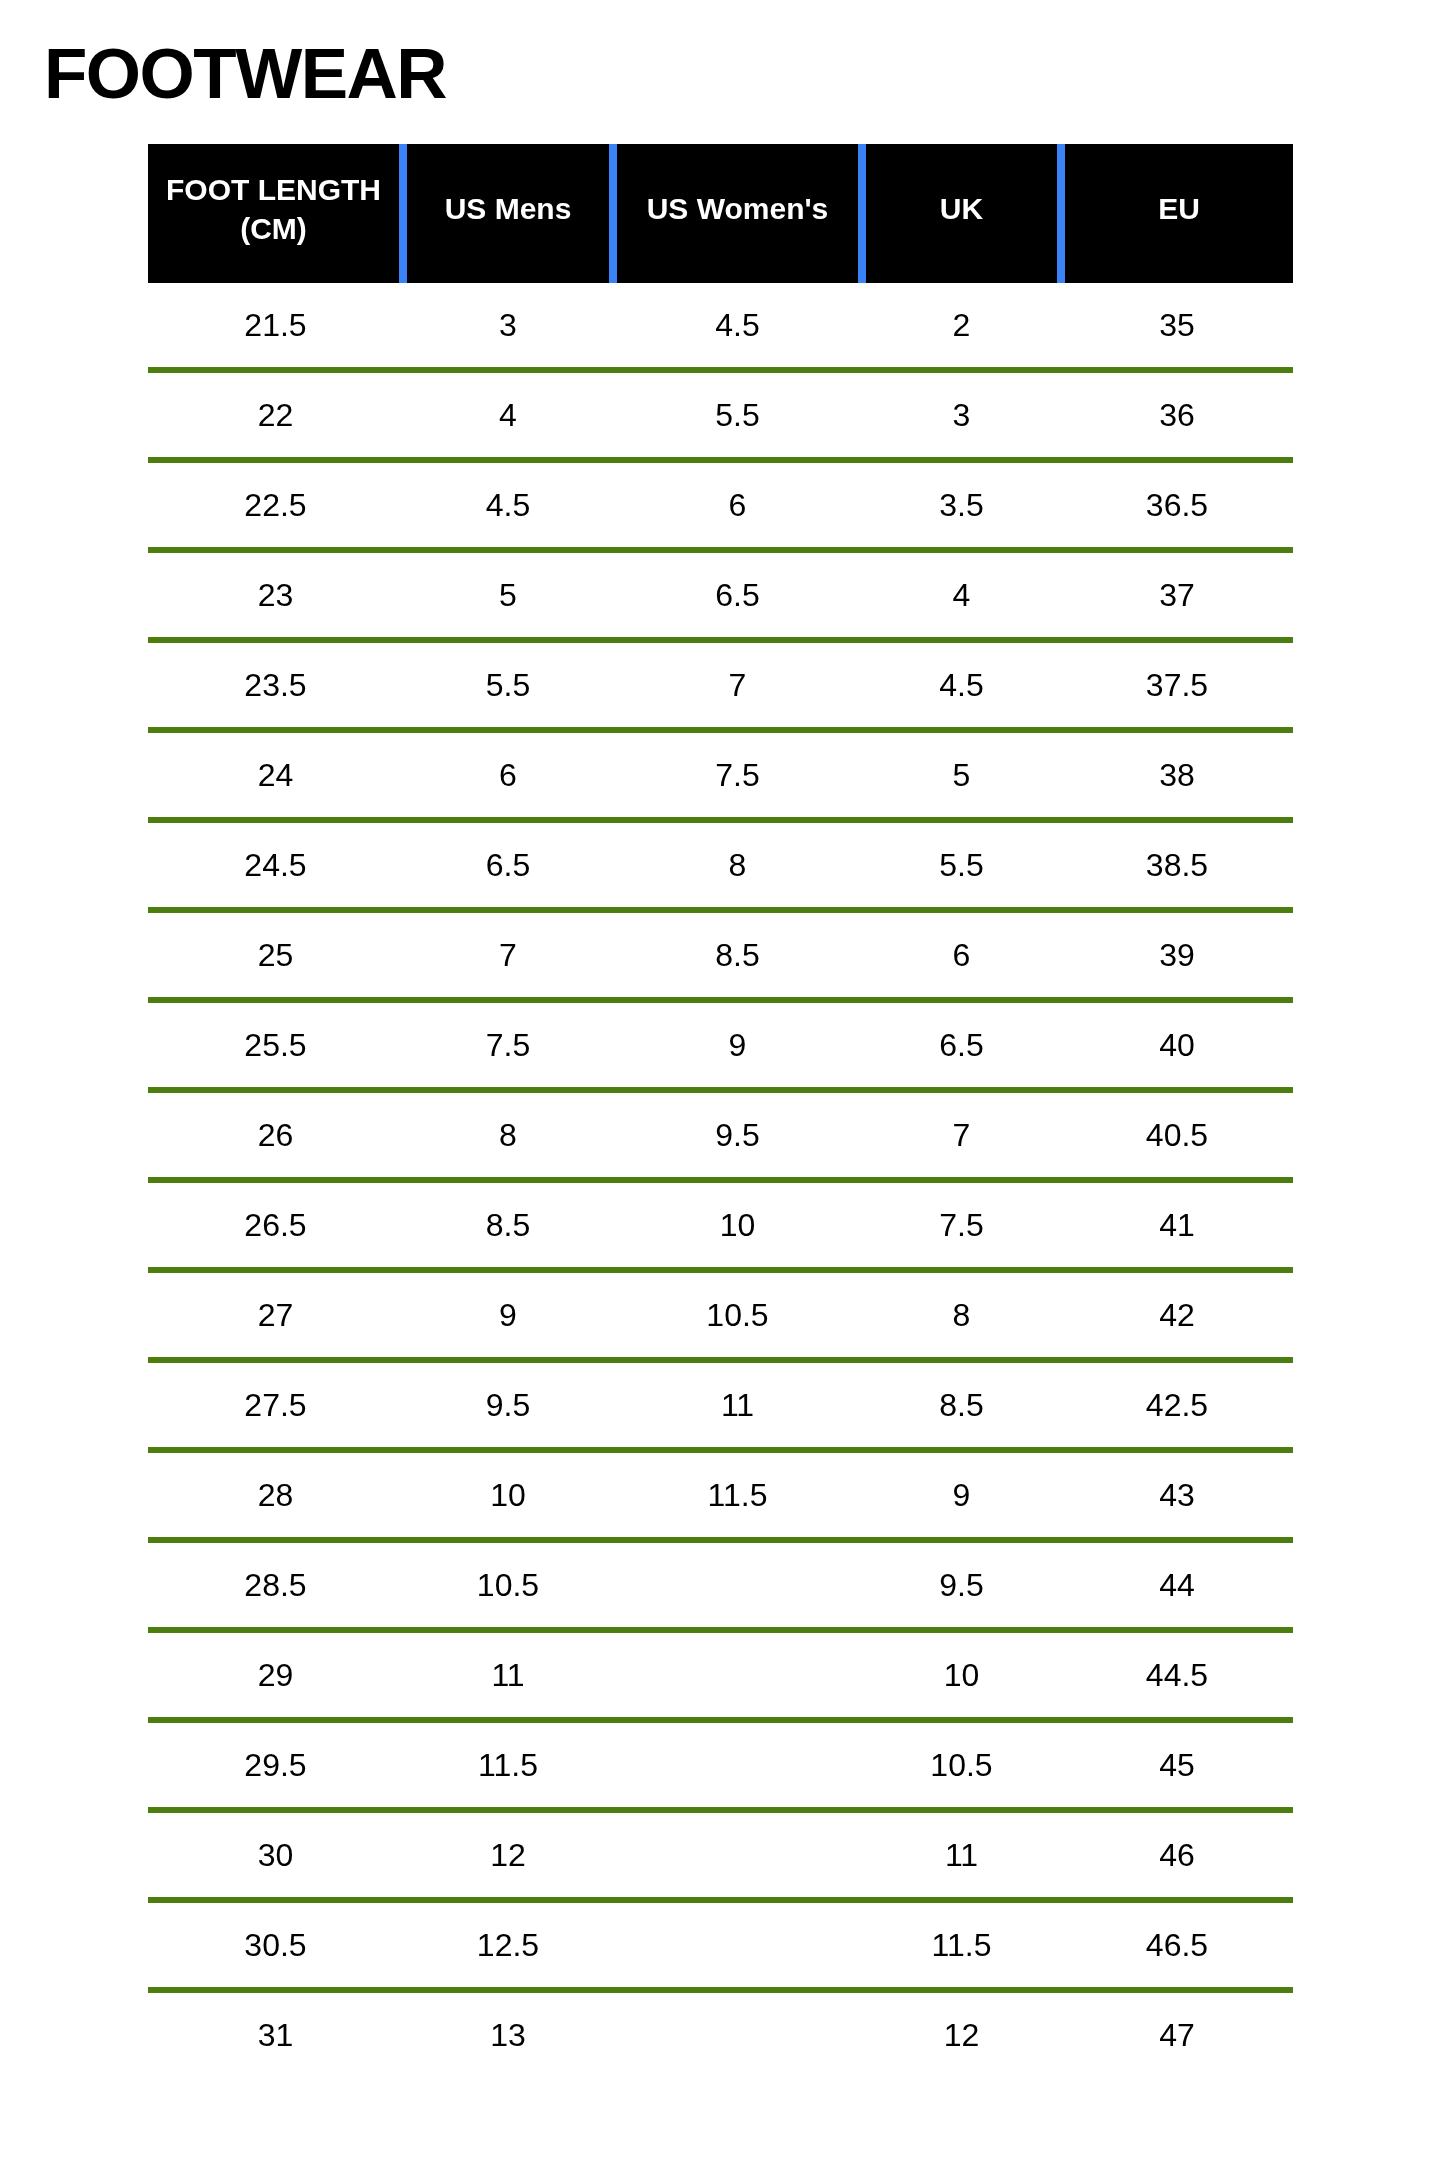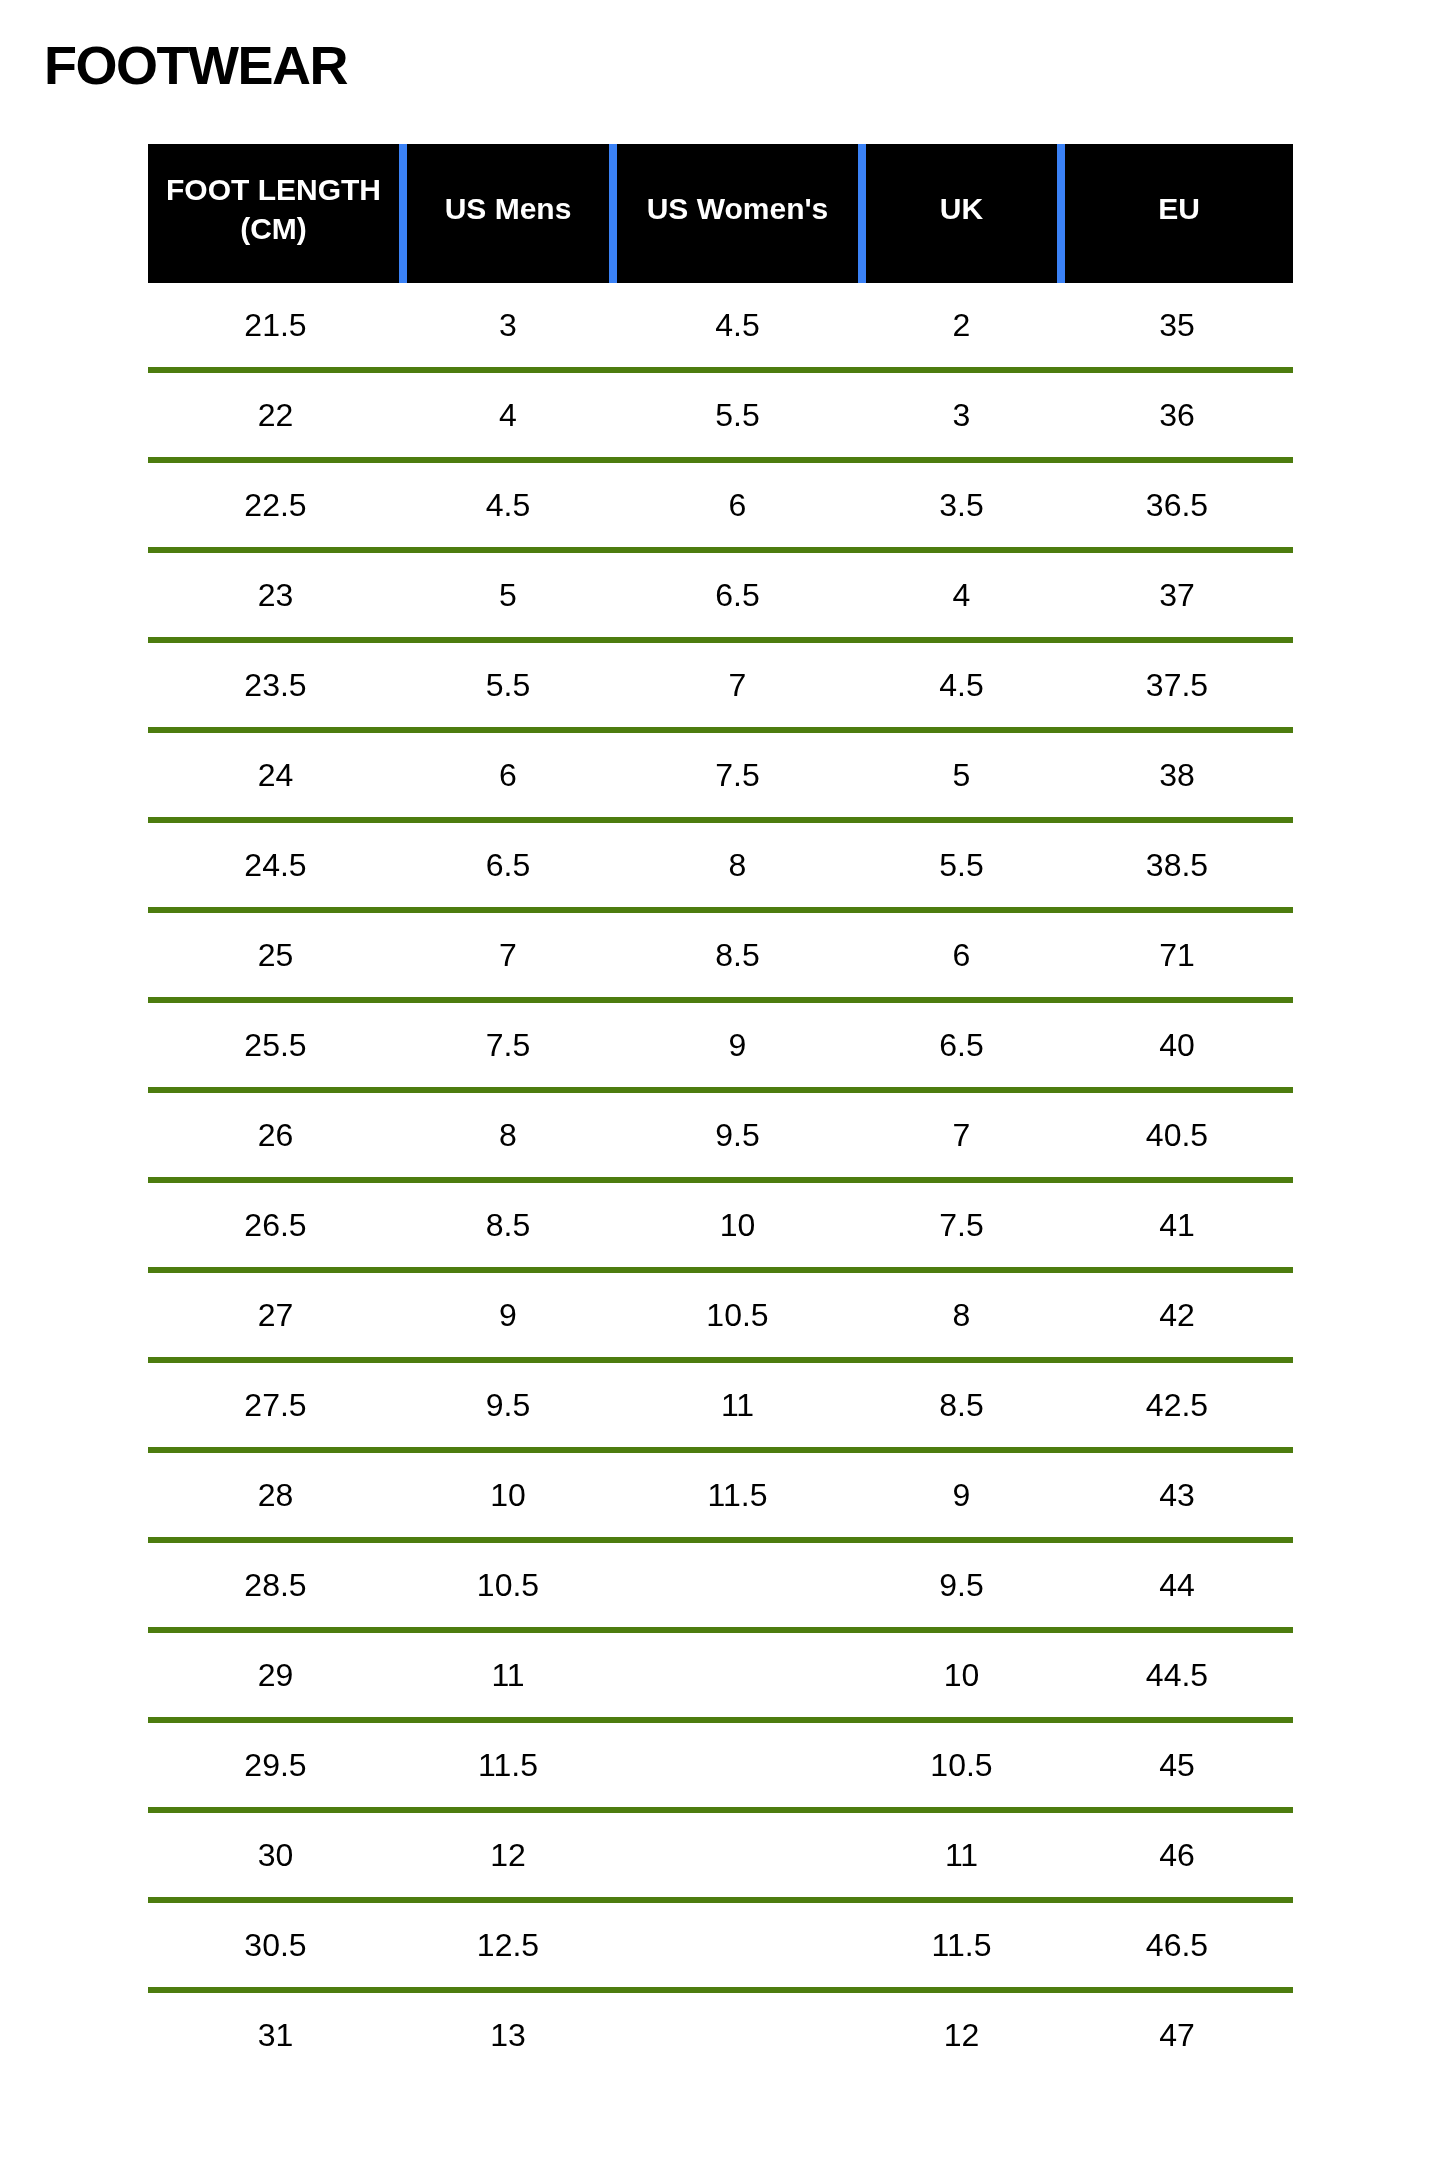--- a/index.html
+++ b/index.html
@@ -9,21 +9,21 @@
     background: #ffffff;
     position: relative;
     font-family: "Liberation Sans", sans-serif;
     overflow: hidden;
   }
   .page-title {
     position: absolute;
     left: 44px;
     top: 38px;
     margin: 0;
-    font-size: 54px;
+    font-size: 71px;
     font-weight: 700;
     letter-spacing: -1.5px;
     line-height: 1;
     color: #000000;
     white-space: nowrap;
   }
   table.size-table {
     position: absolute;
     left: 148px;
     top: 144px;
@@ -129,21 +129,21 @@
         <td>6.5</td>
         <td>8</td>
         <td>5.5</td>
         <td>38.5</td>
       </tr>
       <tr>
         <td>25</td>
         <td>7</td>
         <td>8.5</td>
         <td>6</td>
-        <td>71</td>
+        <td>39</td>
       </tr>
       <tr>
         <td>25.5</td>
         <td>7.5</td>
         <td>9</td>
         <td>6.5</td>
         <td>40</td>
       </tr>
       <tr>
         <td>26</td>

